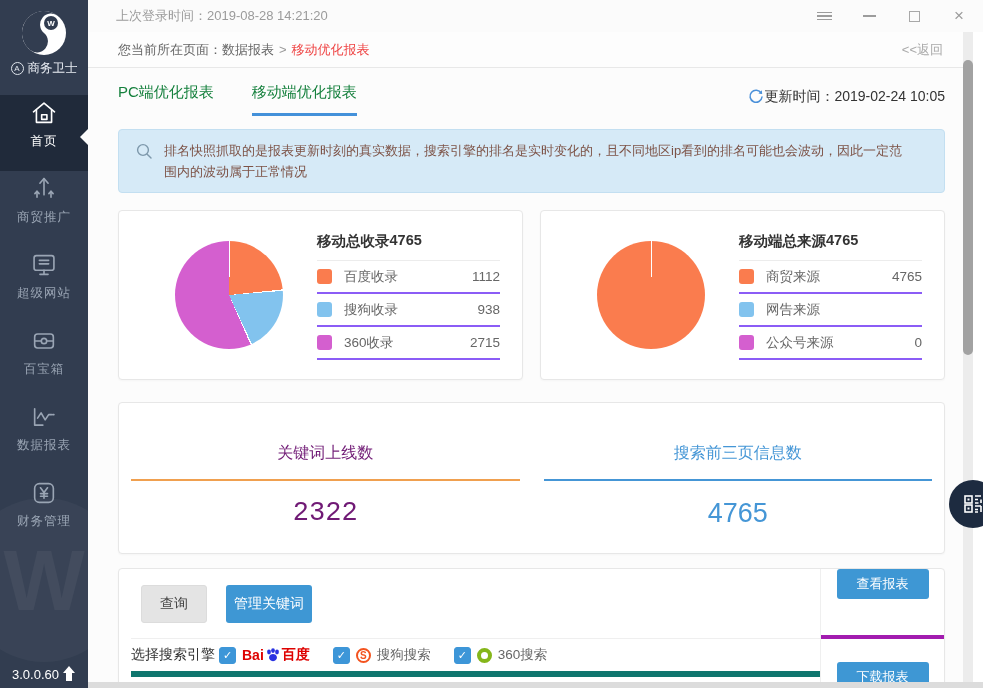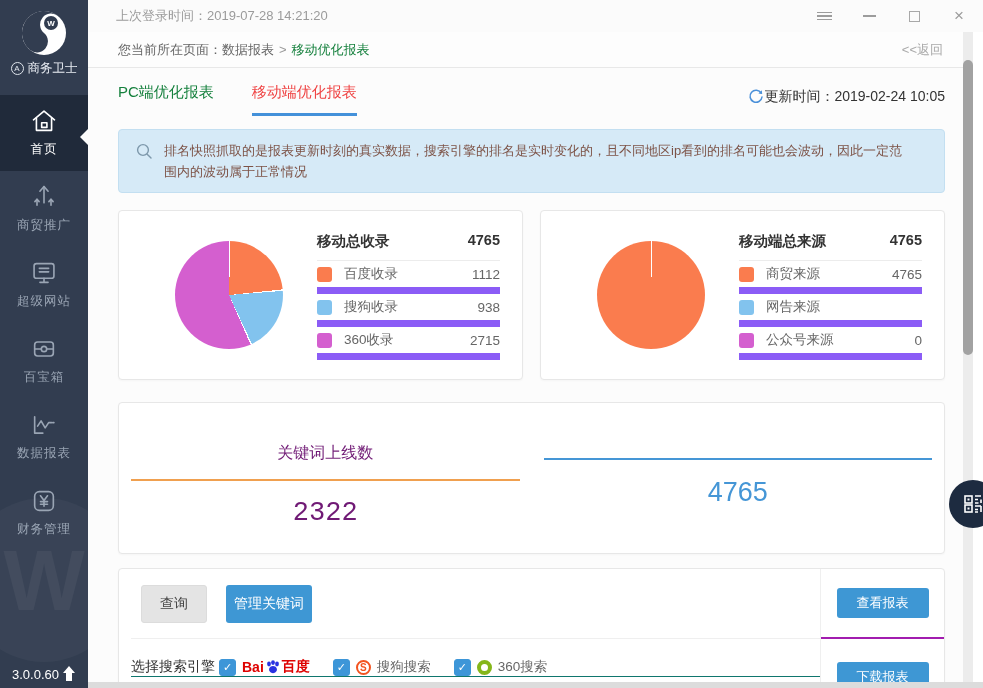--- a/index.html
+++ b/index.html
@@ -7,21 +7,21 @@
   body { font-family:"Liberation Sans","DejaVu Sans",sans-serif; background:#fcfcfc; }
   .app { width:983px; height:688px; display:flex; position:relative; }
 
   
   .sidebar { width:88px; background:#323d50; color:#9aa5b4; position:relative; flex-shrink:0; overflow:hidden; }
   .logo-block { padding:8px 0 6px; text-align:center; }
   .logo-svg { display:block; margin:2px auto 4px; }
   .brand-line { color:#e8ecf2; font-size:12.5px; display:flex; align-items:center; justify-content:center; gap:4px; }
   .brand-badge { width:13px; height:13px; border:1px solid #dfe5ec; border-radius:50%; font-size:8px; line-height:11px; display:inline-block; color:#dfe5ec; }
   .nav { margin-top:12px; position:relative; z-index:2; }
-  .nav-item { height:76px; text-align:center; cursor:pointer; position:relative; padding-top:12px; }
+  .nav-item { height:76px; text-align:center; cursor:pointer; position:relative; padding-top:4px; }
   .nav-item .nicon { display:block; height:32px; color:#9aa5b4; }
   .nav-item .nlabel { font-size:12.5px; letter-spacing:1px; }
   .nav-item.active { background:#202a3a; color:#ffffff; }
   .nav-item.active .nicon { color:#ffffff; }
   .nav-item.active::after { content:""; position:absolute; right:0; top:34px; width:0; height:0;
      border-top:8px solid transparent; border-bottom:8px solid transparent; border-right:8px solid #fcfcfc; }
   .watermark { position:absolute; left:-38px; bottom:26px; width:164px; height:164px; border-radius:50%;
      background:rgba(255,255,255,0.035); display:flex; align-items:center; justify-content:center;
      font-size:86px; font-weight:bold; color:rgba(255,255,255,0.05); z-index:1; }
   .version-row { position:absolute; left:0; right:0; bottom:6px; display:flex; align-items:center;
@@ -33,44 +33,44 @@
   .login-text { color:#9b9b9b; font-size:13px; margin-left:28px; flex:1; }
   .win-controls { display:flex; align-items:center; gap:29px; margin-right:16px; }
   .wc { cursor:pointer; color:#9c9c9c; display:flex; align-items:center; justify-content:center; width:16px; height:16px; }
   .menu-icon i { display:block; width:15px; height:1.6px; background:#9c9c9c; margin:2px 0; }
   .min-icon i { display:block; width:13px; height:1.6px; background:#9c9c9c; }
   .max-icon i { display:block; width:11px; height:11px; border:1.4px solid #a8a8a8; }
   .close-icon { font-size:17px; line-height:16px; }
 
   .crumbbar { height:36px; background:#fdfdfd; border-bottom:1px solid #e8e8e8; display:flex; align-items:center;
      padding:0 30px; font-size:13px; color:#666; }
-  .crumbbar .link { color:#15803d; cursor:pointer;text-align:right; }
+  .crumbbar .link { color:#ef4444; cursor:pointer;text-align:right; }
   .crumbbar .sep { margin:0 5px; color:#999; }
   .crumbbar .back { margin-left:auto; color:#a9a9a9; cursor:pointer; margin-right:10px; }
 
   .content { margin:0 18px 0 30px; width:827px; }
 
   .tabs-row { display:flex; align-items:flex-end; padding-top:16px; height:48px; }
   .tab { font-size:15px; color:#15803d; margin-right:38px; padding-bottom:11px; cursor:pointer; border-bottom:3px solid transparent; }
-  .tab.active { color:#ef4444; border-bottom-color:#4491da; }
+  .tab.active { color:#15803d; border-bottom-color:#4491da; }
   .refresh-area { margin-left:auto; display:flex; align-items:center; padding-bottom:10px; }
   .refresh-area span { font-size:14px; color:#333; }
 
   .notice { margin-top:13px; background:#d6eaf7; border:1px solid #c3dff1; border-radius:4px;
      min-height:58px; display:flex; padding:10px 30px 10px 16px; color:#7d5347; font-size:13px; line-height:21px; }
   .notice .nico { flex-shrink:0; margin:2px 11px 0 0; }
 
   .pies-row { margin-top:17px; display:flex; gap:17px; }
   .card { background:#fff; border:1px solid #e7e7e7; border-radius:4px; box-shadow:0 1px 2px rgba(0,0,0,0.03); }
   .pie-card { width:405px; height:170px; display:flex; align-items:center; }
   .pie { width:108px; height:108px; border-radius:50%; margin-left:56px; flex-shrink:0; background:#eee; }
   .legend { flex:1; margin:0 22px 0 34px; font-size:13.5px; color:#666; }
-  .legend .lg-title { display:flex; justify-content:space-between; font-weight:bold; color:#333; font-size:14.5px;
+  .legend .lg-title { display:flex; justify-content:flex-start; font-weight:bold; color:#333; font-size:14.5px;
      padding:2px 0 9px; border-bottom:1px solid #ececec; }
-  .lg-row { display:flex; align-items:center; height:33px; border-bottom:7px solid #8b5cf6; }
+  .lg-row { display:flex; align-items:center; height:33px; border-bottom:2px solid #8b5cf6; }
   .sq { width:15px; height:15px; border-radius:3px; margin-right:12px; background:#ccc; flex-shrink:0; }
   .lg-val { margin-left:auto; }
 
   .stat-card { margin-top:22px; height:152px; display:flex; padding-top:40px; }
   .stat-half { flex:1; text-align:center; padding:0 12px; }
   .stat-title { font-size:16px; }
   .stat-hr { height:2px; margin-top:15px; }
   .stat-value { font-size:27px; margin-top:17px; }
   .stat-orange .stat-title,.stat-orange .stat-value { color:#701a75;font-family:Liberation Mono, monospace; }
   .stat-orange .stat-hr { background:#f0a04f; }
@@ -80,32 +80,32 @@
   .kw-card { margin-top:14px; height:170px; display:flex; }
   .kw-left { flex:1; padding:0 0 0 12px; }
   .kw-row1 { height:70px; display:flex; align-items:center; border-bottom:1px solid #efefef; margin-right:0; }
   .kw-input { width:228px; height:38px; border:1px solid #86aed6; border-radius:2px; padding:0 12px; font-size:14px; color:#333;
      font-family:"Liberation Sans","DejaVu Sans",sans-serif; outline:none; }
   .kw-input::placeholder { color:#b5b5b5; }
   .btn { border:none; cursor:pointer; font-size:14px; border-radius:3px; font-family:"Liberation Sans","DejaVu Sans",sans-serif; }
   .btn-gray { width:66px; height:38px; background:#e4e4e4; color:#444; margin-left:10px; border:1px solid #dcdcdc; }
   .btn-blue { background:#3e97d4; color:#fff; }
   .btn-manage { width:86px; height:38px; margin-left:19px; }
-  .kw-row2,.kw-row3 { height:38px; display:flex; align-items:flex-end; font-size:13.5px; color:#333; border-bottom:1px solid #0f766e; }
+  .kw-row2,.kw-row3 { height:38px; display:flex; align-items:center; font-size:13.5px; color:#333; border-bottom:6px solid #0f766e; }
   .row-label { width:88px; font-size:14px; color:#333; }
   .check-item { display:flex; align-items:center; gap:6px; margin-right:23px; cursor:pointer; color:#666; }
   .cb { width:17px; height:17px; border-radius:3px; background:#fff; border:1px solid #cfcfcf; display:flex;
      align-items:center; justify-content:center; color:#fff; font-size:11px; font-weight:bold; }
   .cb.on { background:#3d96d8; border-color:#3d96d8; }
   .logo-baidu { display:flex; align-items:center; font-weight:bold; color:#de0201; font-size:14px; gap:1px; }
   .logo-circle { width:16px; height:16px; border-radius:50%; display:inline-flex; align-items:center; justify-content:center; }
   .sogou-circle { border:2px solid #f3531f; color:#f3531f; font-size:10px; font-weight:bold; width:15px; height:15px; }
   .c360 { border:4px solid #85b61a; width:15px; height:15px; }
   .kw-right { width:124px; border-left:1px solid #efefef; }
-  .kw-right .cell1 { height:70px; display:flex; align-items:center; justify-content:center; border-bottom:2px solid #a21caf; }
+  .kw-right .cell1 { height:70px; display:flex; align-items:flex-start; justify-content:center; border-bottom:4px solid #a21caf; }
   .kw-right .cell2 { height:76px; display:flex; align-items:center; justify-content:center; }
   .btn-report { width:92px; height:30px; font-size:13px; }
 
   
   .scroll-strip { position:absolute; top:32px; right:0; bottom:0; width:10px; background:#ffffff; }
   .scrollbar { position:absolute; top:32px; right:10px; bottom:0; width:10px; background:#ececec; }
   .scroll-thumb { position:absolute; top:28px; left:0; width:10px; height:295px; background:#a2a2a2; border-radius:5px; cursor:grab; }
   .qr-float { position:absolute; top:480px; right:-14px; width:48px; height:48px; border-radius:50%; background:#1d2b40;
      display:flex; align-items:center; justify-content:center; cursor:pointer; z-index:5; }
   .bottom-strip { position:absolute; left:0; right:0; bottom:0; height:6px; background:#dcdcdc; z-index:4; }
@@ -202,21 +202,21 @@
       <span>3.0.0.60</span>
       <svg width="14" height="16" viewBox="0 0 14 16">
         <path d="M7 0 L13 7 H10 V15 H4 V7 H1 Z" fill="#ffffff"></path>
       </svg>
     </div>
   </aside>
 
   <div class="main">
 
     <div class="titlebar">
-      <span class="login-text">上次登录时间：2019-07-28 14:21:20</span>
+      <span class="login-text">上次登录时间：2019-08-28 14:21:20</span>
       <div class="win-controls">
         <span class="wc menu-icon">
             <span>
               <i></i>
               <i></i>
               <i></i>
             </span>
           </span>
         <span class="wc min-icon">
             <i></i>
@@ -311,20 +311,21 @@
         </div>
       </div>
 
       <div class="card stat-card">
         <div class="stat-half stat-orange">
           <div class="stat-title">关键词上线数</div>
           <div class="stat-hr"></div>
           <div class="stat-value">2322</div>
         </div>
         <div class="stat-half stat-blue">
+          <div class="stat-title">搜索前三页信息数</div>
           <div class="stat-hr"></div>
           <div class="stat-value">4765</div>
         </div>
       </div>
 
       <div class="card kw-card">
         <div class="kw-left">
           <div class="kw-row1">
             <button class="btn btn-gray">查询</button>
             <button class="btn btn-blue btn-manage">管理关键词</button>

